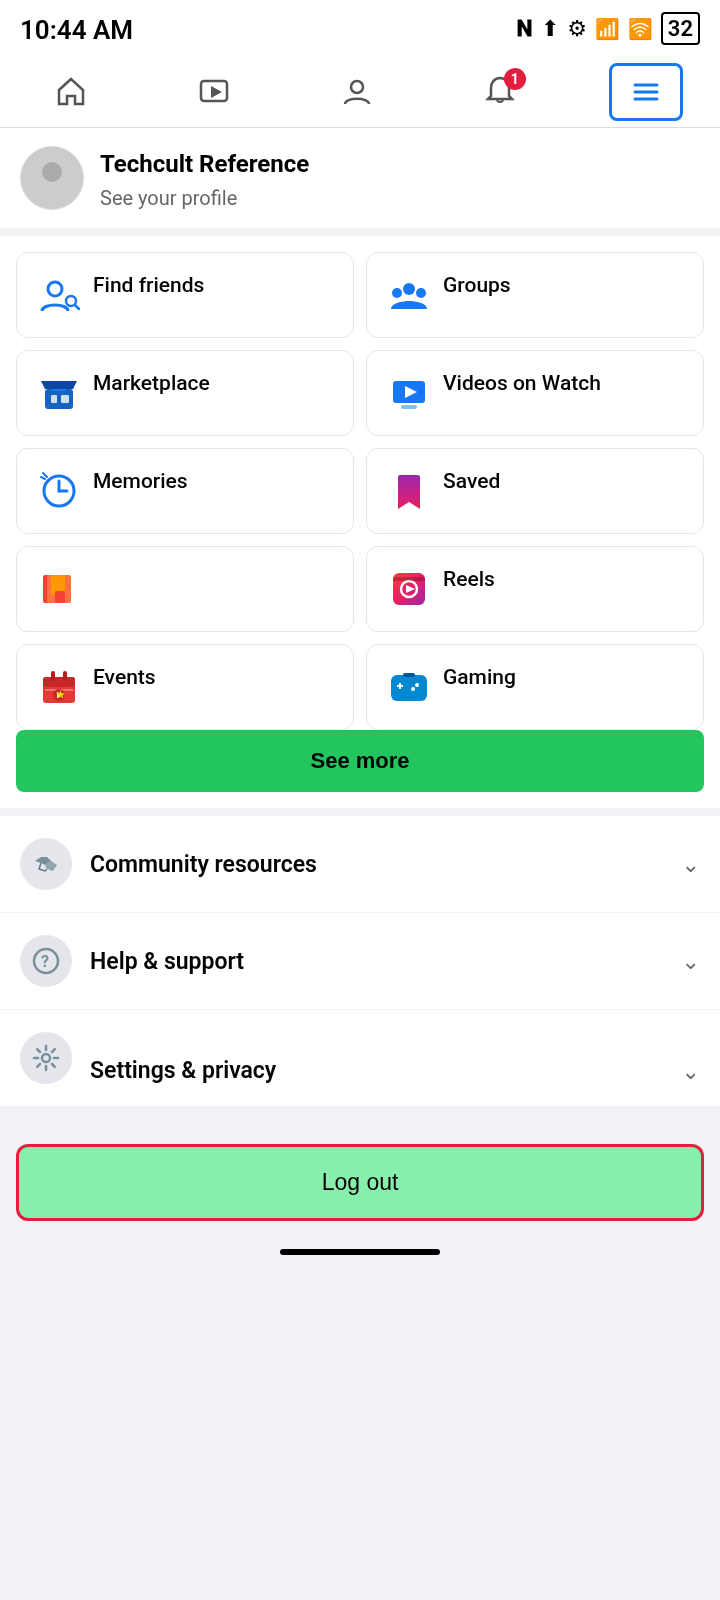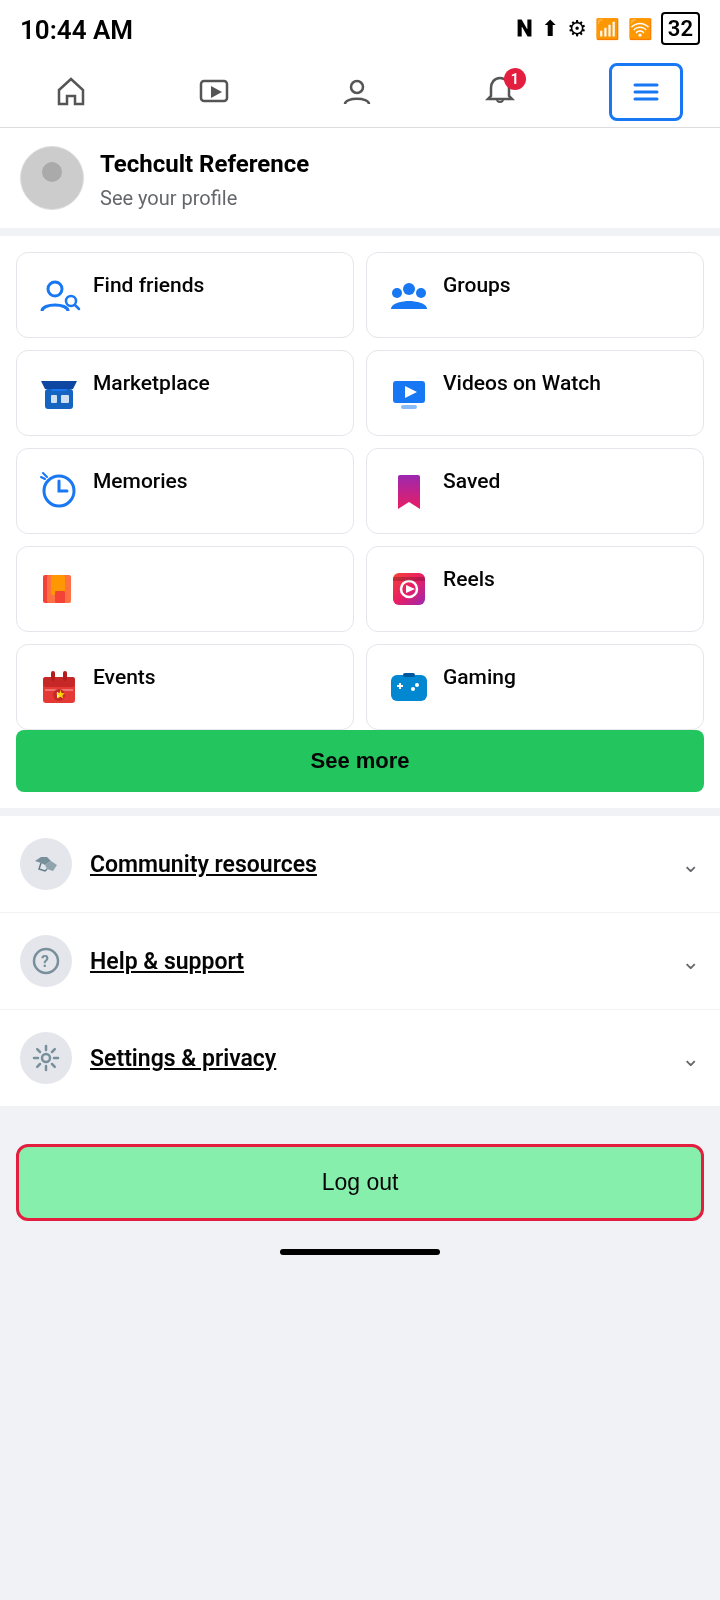--- a/index.html
+++ b/index.html
@@ -163,39 +163,38 @@
       background: #fff;
       margin-bottom: 2px;
     }
     .accordion-item {
       display: flex;
       align-items: center;
       padding: 22px 20px;
       cursor: pointer;
       border-bottom: 1px solid #f0f2f5;
     }
-    .accordion-item:last-child { border-bottom: none; }
+    .accordion-item:last-child { border-bottom: none; align-items: flex-end; }
     .accordion-icon {
       width: 52px;
       height: 52px;
       border-radius: 50%;
       background: #e4e6eb;
       display: flex;
       align-items: center;
       justify-content: center;
       margin-right: 18px;
       font-size: 26px;
       flex-shrink: 0;
     }
     .accordion-label {
       flex: 1;
       font-size: 23px;
       font-weight: 600;
       color: #050505;
-      text-decoration: underline;
     }
     .chevron {
       font-size: 22px;
       color: #65676b;
     }
 
     
     .logout-section {
       padding: 16px;
       background: #f0f2f5;

